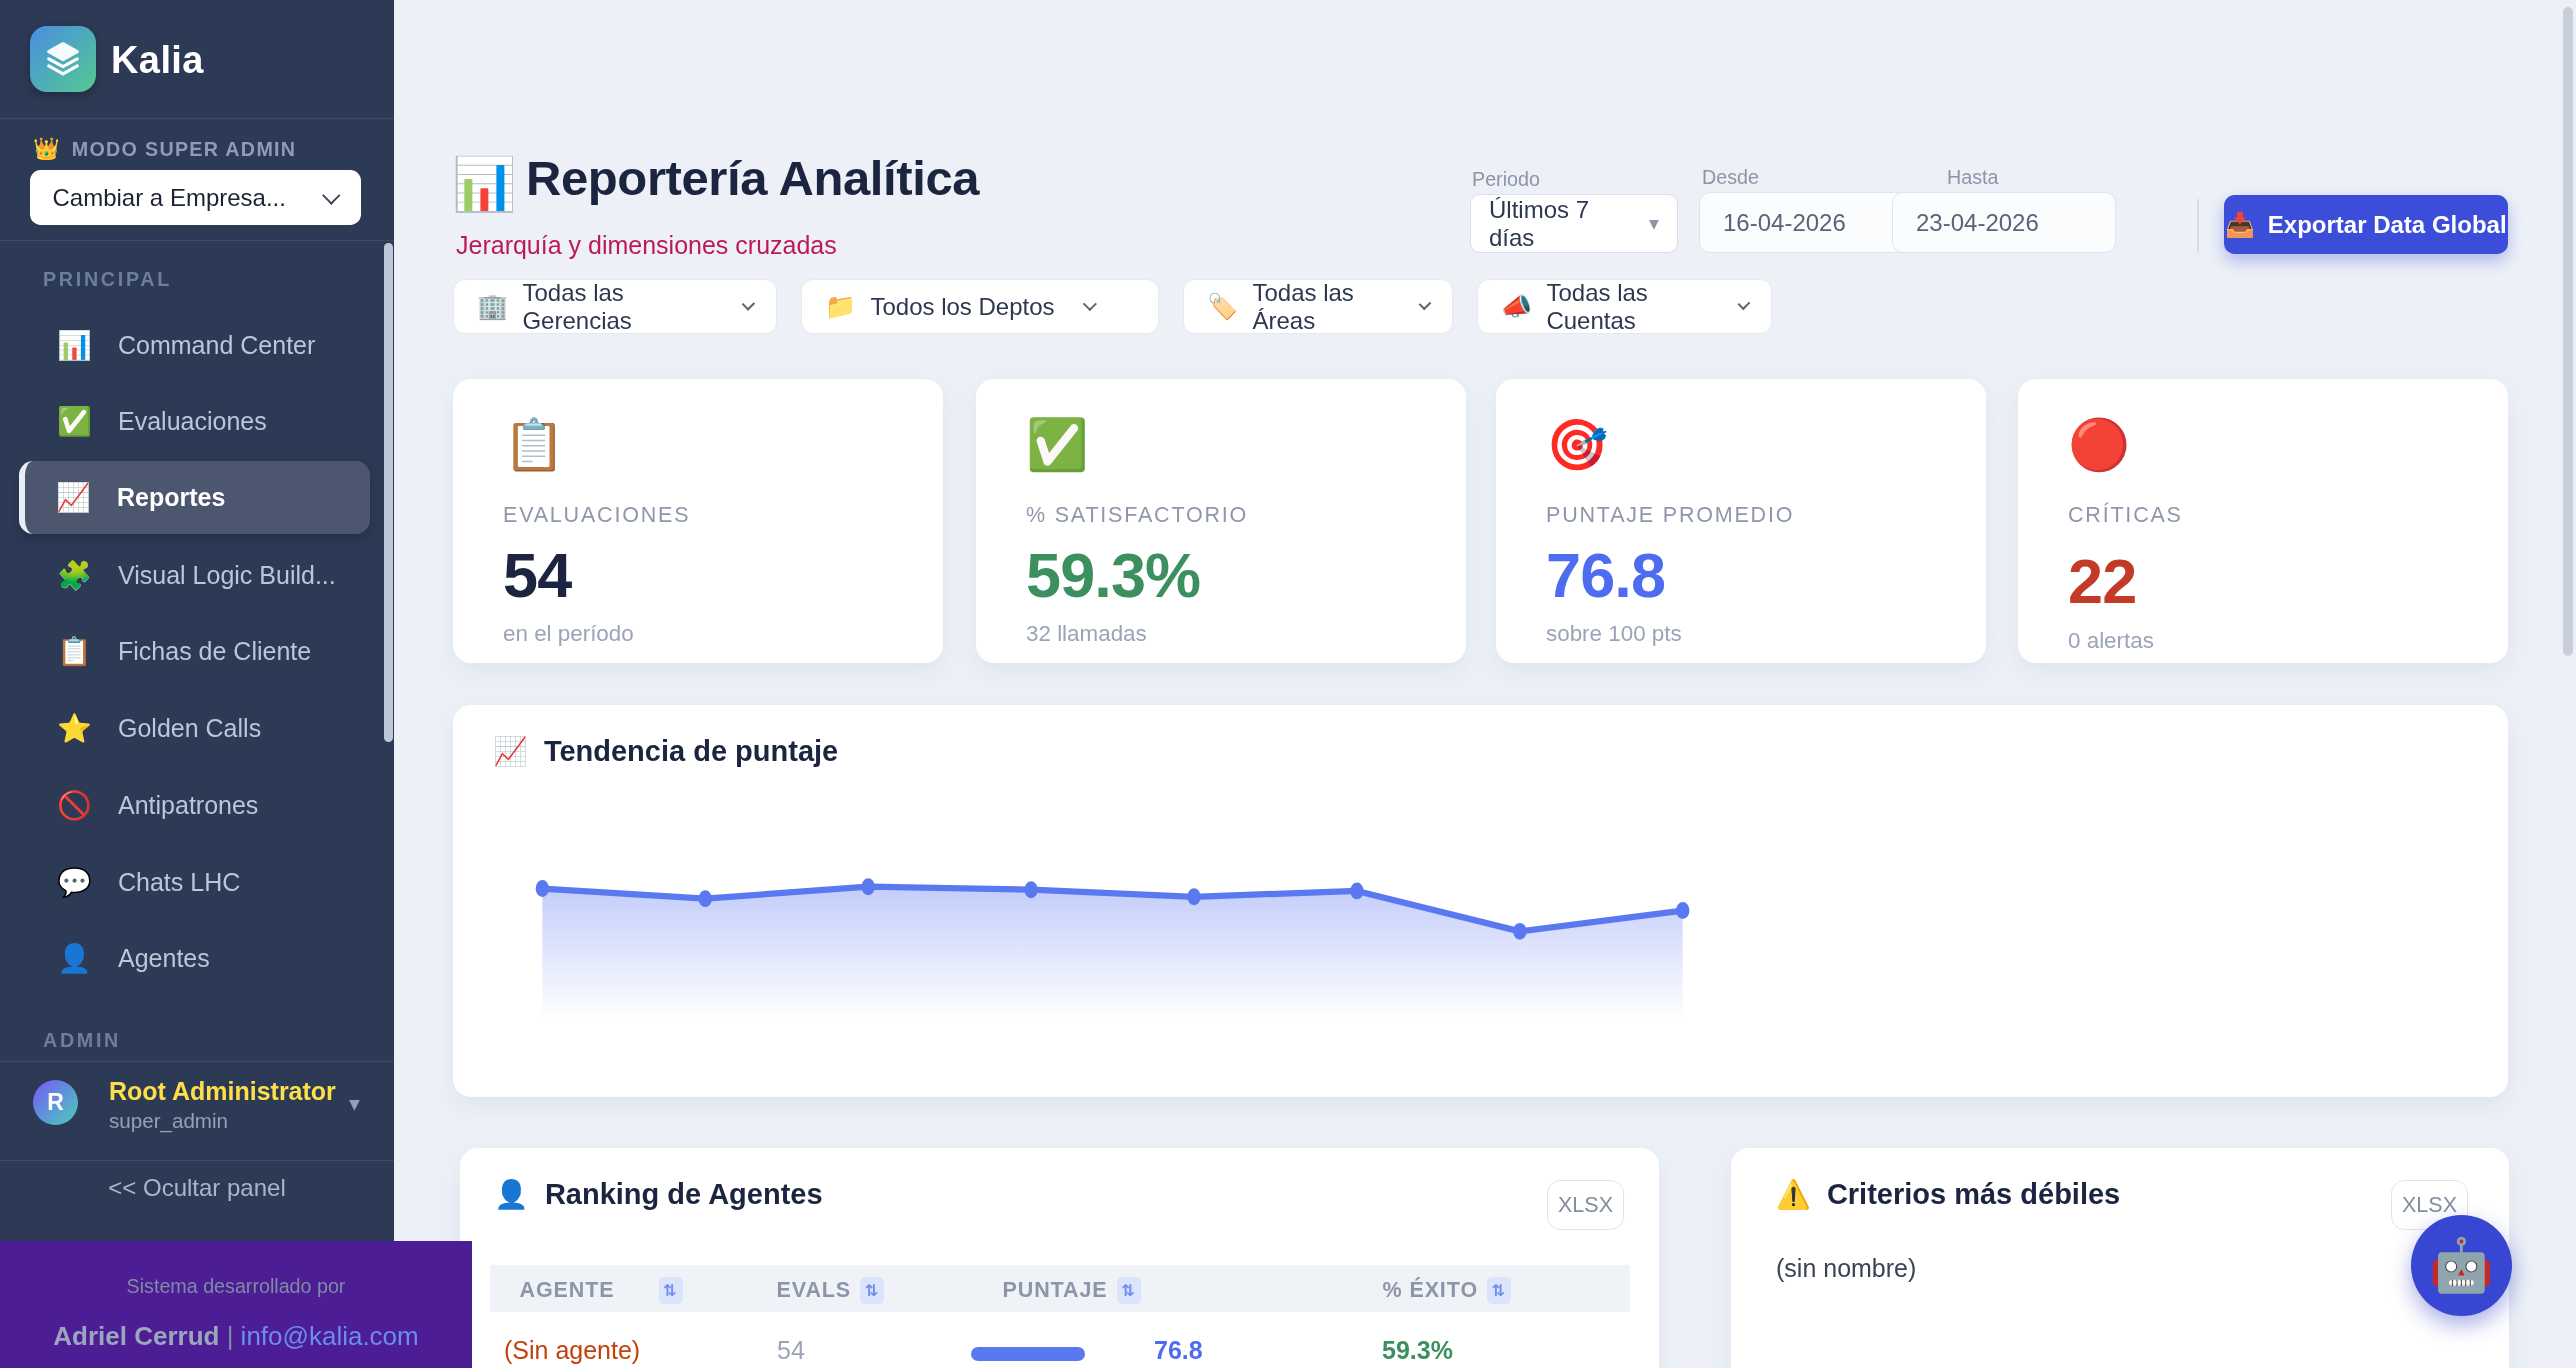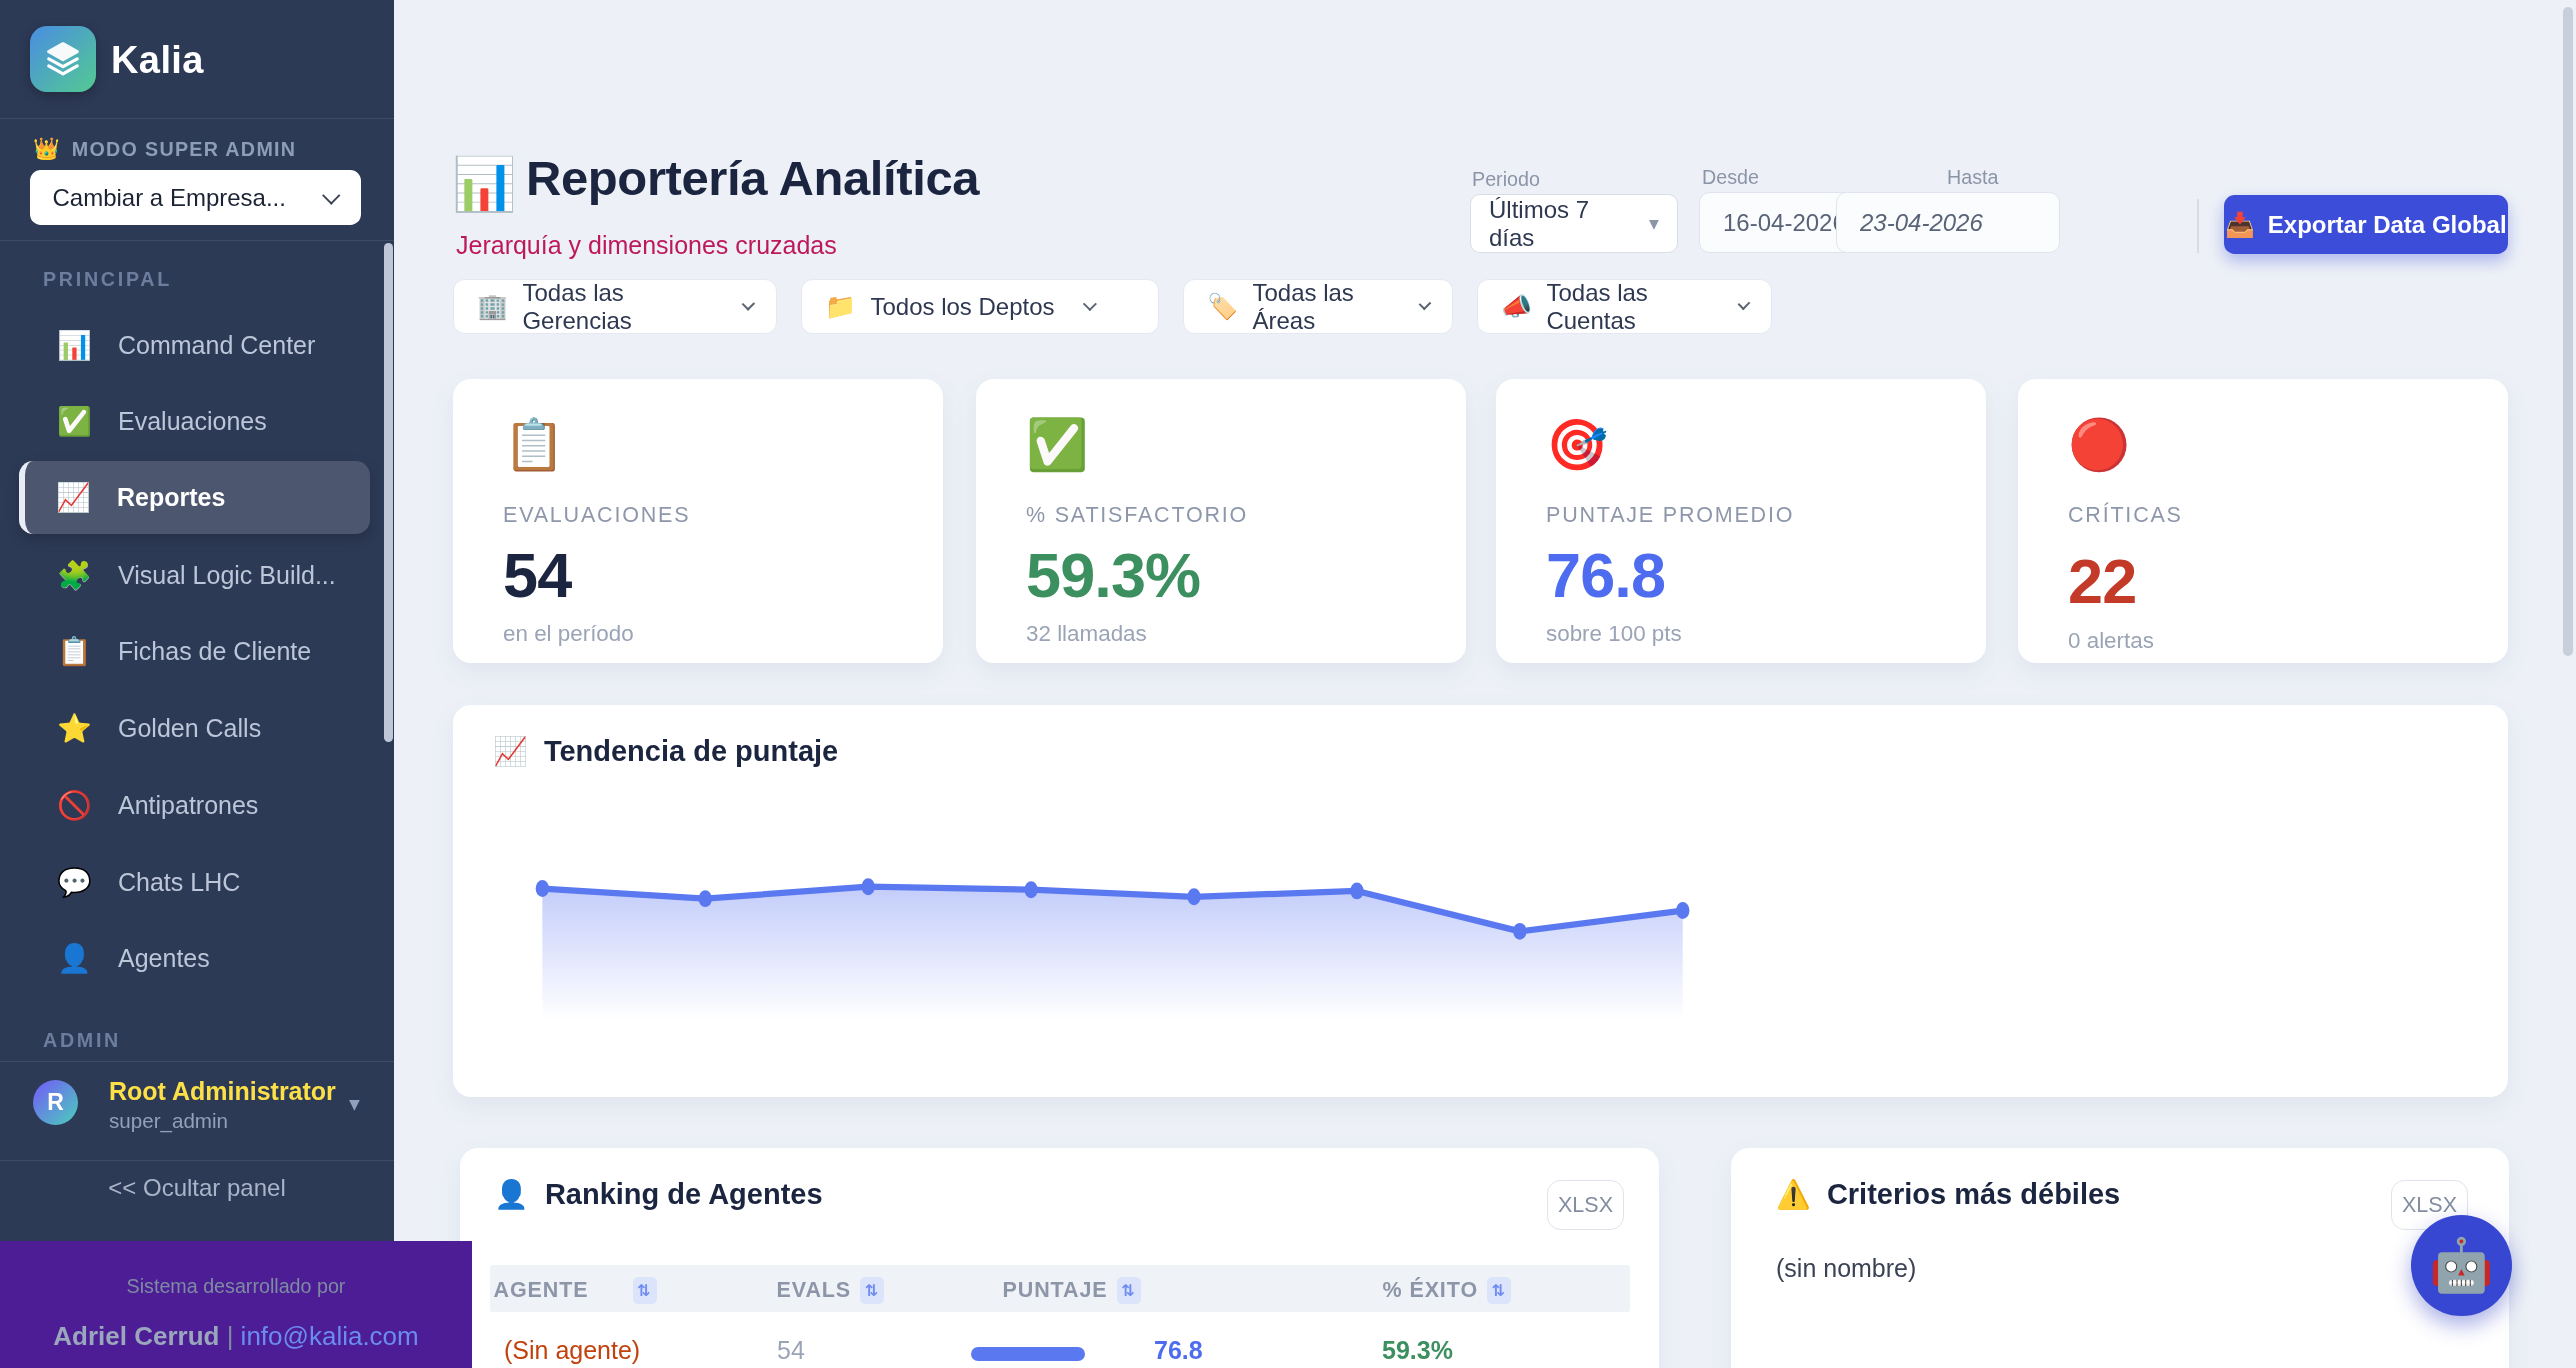--- a/index.html
+++ b/index.html
@@ -211,21 +211,21 @@
 <div class="ctl-label" style="left:1472px;top:168px;">Periodo</div>
 <div class="select-box" style="left:1470px;top:194px;width:208px;">
   <span>Últimos 7 días</span>
   <span class="tri">▾</span>
 </div>
 
 <div class="ctl-label" style="left:1702px;top:166px;">Desde</div>
 <input class="date-input" style="left: 1699px; top: 192px;" readonly="" value="16-04-2026">
 
 <div class="ctl-label" style="left:1947px;top:166px;">Hasta</div>
-<input class="date-input" style="left: 1836px; top: 192px; font-style: italic;" readonly="" value="23-04-2026">
+<input class="date-input" style="left: 1892px; top: 192px;" readonly="" value="23-04-2026">
 
 <div class="v-divider"></div>
 <button class="export-btn">
   <span>📥</span>
   <span>Exportar Data Global</span>
 </button>
 
 <div class="filter-pill" style="left:453px;width:324px;">
   <span class="f-icon">🏢</span>
   <span>Todas las Gerencias</span>
@@ -300,21 +300,21 @@
 </div>
 
 <div class="card" style="left:460px;top:1148px;width:1199px;height:385px;">
   <div class="card-title-row" style="left:34px;top:29.5px;">
     <span class="ct-icon" style="color:#5a4a8a;">👤</span>
     <span class="ct-text">Ranking de Agentes</span>
   </div>
   <button class="xlsx-btn" style="left:1087px;top:32px;">XLSX</button>
 
   <div class="tbl-head">
-    <div class="th" style="left:4px;gap:44px;">
+    <div class="th" style="left:30px;gap:44px;">
       <span>AGENTE</span>
       <span class="sort-badge">⇅</span>
     </div>
     <div class="th" style="left:287px;">
       <span>EVALS</span>
       <span class="sort-badge">⇅</span>
     </div>
     <div class="th" style="left:513px;">
       <span>PUNTAJE</span>
       <span class="sort-badge">⇅</span>

